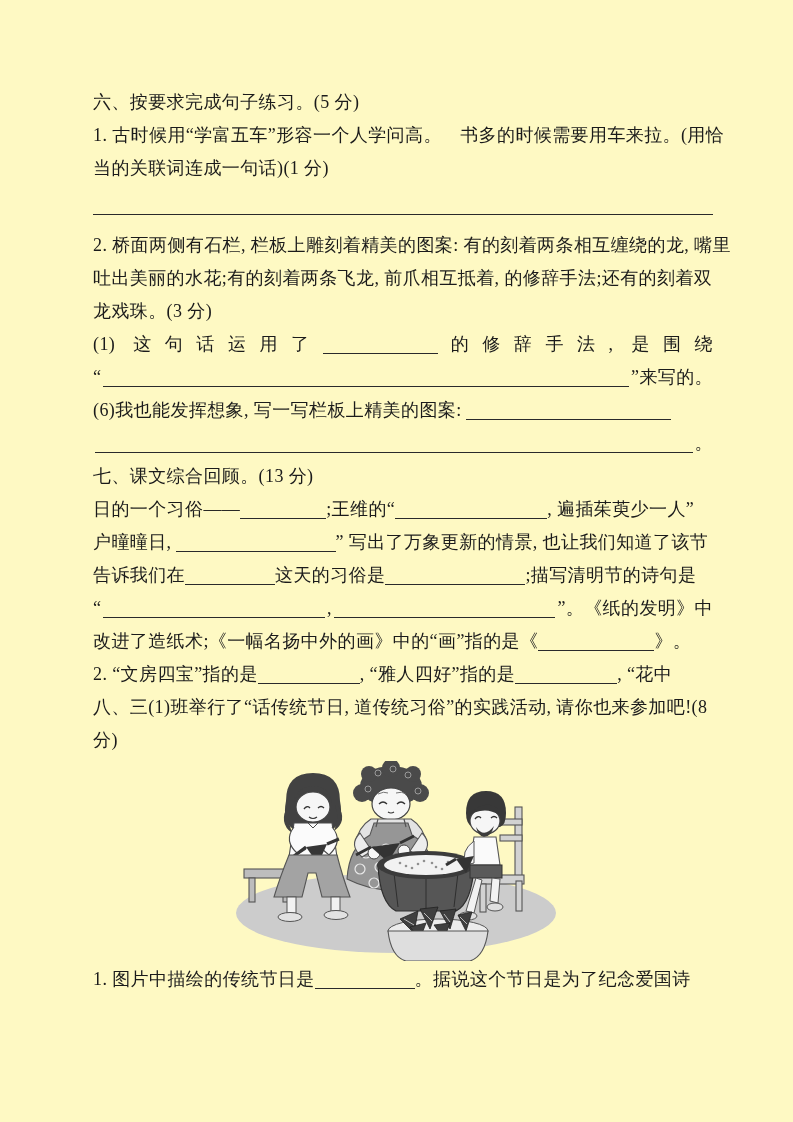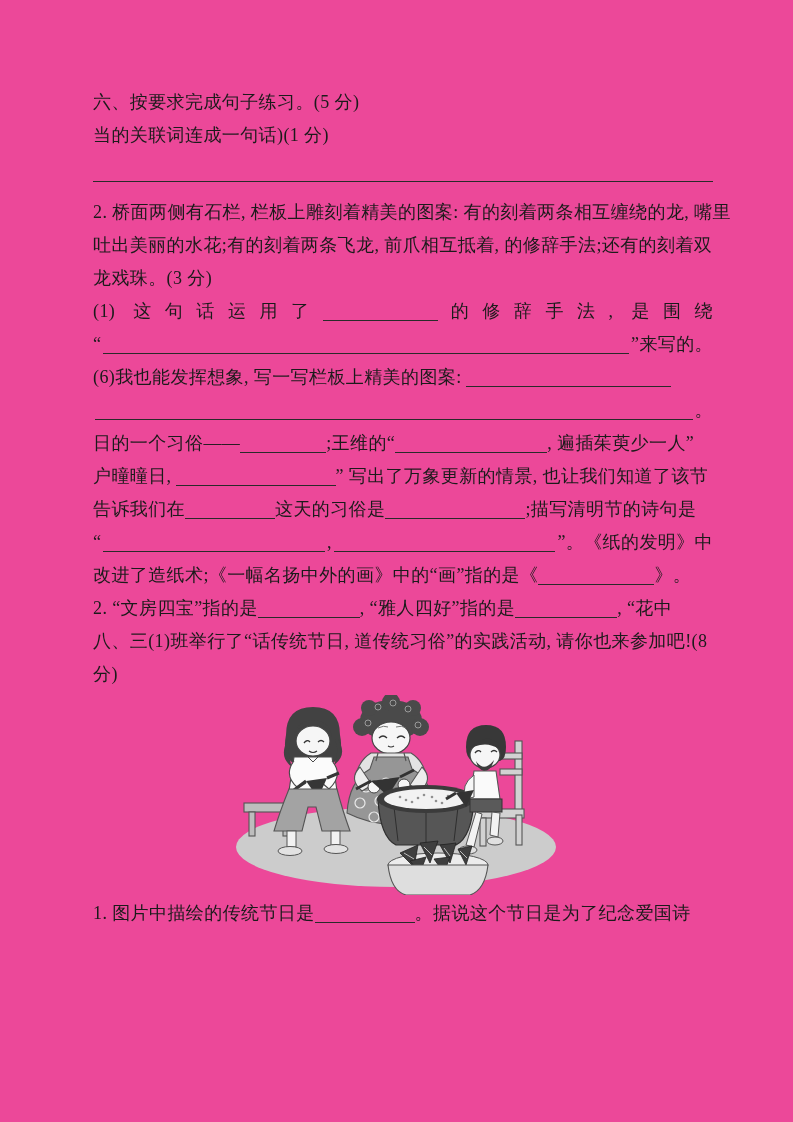--- a/index.html
+++ b/index.html
@@ -2,21 +2,21 @@
 <html><head>
 <meta charset="utf-8">
 <style>
   * { margin:0; padding:0; box-sizing:border-box; }
   html,body { background:#ffffff; }
   body {
     width:793px; height:1122px; overflow:hidden;
     font-family:"Liberation Serif","DejaVu Serif",serif;
     color:#1b1b1b;
   }
-  .page { width:793px; height:1122px; padding:86px 80px 0 93px; background:#ec4899; }
+  .page { width:793px; height:1122px; padding:86px 80px 0 93px; background:#fef9c3; }
   .line {
     font-size:18px; line-height:33px; height:33px;
     white-space:nowrap; letter-spacing:0.4px;
   }
   .justify-line {
     font-size:18px; line-height:33px; height:33px;
     text-align:justify; text-align-last:justify; letter-spacing:0.4px;font-family:Liberation Serif, serif;
   }
   .flex-line { display:flex; font-size:18px; line-height:33px; height:33px; letter-spacing:0.4px; }
   .flex-line > span { white-space:nowrap; }
@@ -27,20 +27,21 @@
   .fill { flex:1 1 auto; border-bottom:1.5px solid #2a2a2a; margin:0 2px 7px 2px; min-width:36px; }
   .rule { height:30px; border-bottom:1.6px solid #2a2a2a; margin-bottom:14px; }
   .illus { width:330px; height:200px; margin:4px 0 2px 135px; display:block; }
 </style>
 </head>
 <body>
 
 <div class="page">
 
   <div class="line">六、按要求完成句子练习。(5 分)</div>
+  <div class="line">1. 古时候用“学富五车”形容一个人学问高。　书多的时候需要用车来拉。(用恰</div>
   <div class="line">当的关联词连成一句话)(1 分)</div>
   <div class="rule"></div>
   <div class="line">2. 桥面两侧有石栏, 栏板上雕刻着精美的图案: 有的刻着两条相互缠绕的龙, 嘴里</div>
   <div class="line">吐出美丽的水花;有的刻着两条飞龙, 前爪相互抵着, 的修辞手法;还有的刻着双</div>
   <div class="line">龙戏珠。(3 分)</div>
   <div class="justify-line">
     <span>(1) 这句话运用了</span><span class="blank" style="width:115px"></span><span>的修辞手法, 是围绕</span>
   </div>
   <div class="flex-line">
     <span>“</span>
@@ -48,20 +49,21 @@
     <span>”来写的。</span>
   </div>
   <div class="line">
     <span>(6)我也能发挥想象, 写一写栏板上精美的图案:</span><span class="blank" style="width:205px;margin-left:4px"></span>
   </div>
   <div class="flex-line">
     <span class="fill"></span>
     <span>。</span>
   </div>
 
+  <div class="line">七、课文综合回顾。(13 分)</div>
   <div class="line">
     <span>日的一个习俗——</span><span class="blank" style="width:86px"></span><span>;王维的“</span><span class="blank" style="width:152px"></span><span>, 遍插茱萸少一人”</span>
   </div>
   <div class="line">
     <span>户曈曈日,</span><span class="blank" style="width:160px;margin-left:4px"></span><span>” 写出了万象更新的情景, 也让我们知道了该节</span>
   </div>
   <div class="line">
     <span>告诉我们在</span><span class="blank" style="width:90px"></span><span>这天的习俗是</span><span class="blank" style="width:140px"></span><span>;描写清明节的诗句是</span>
   </div>
   <div class="flex-line">

